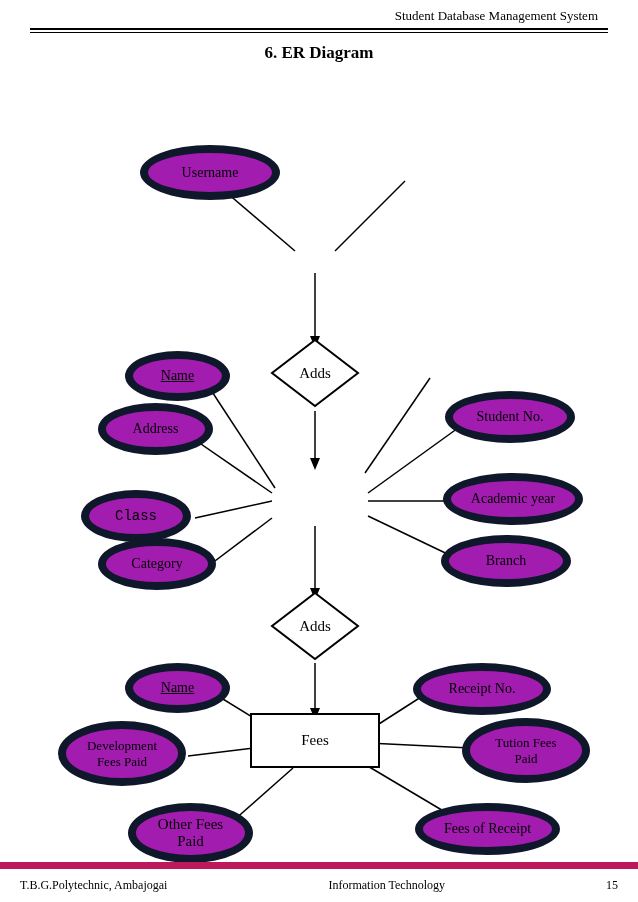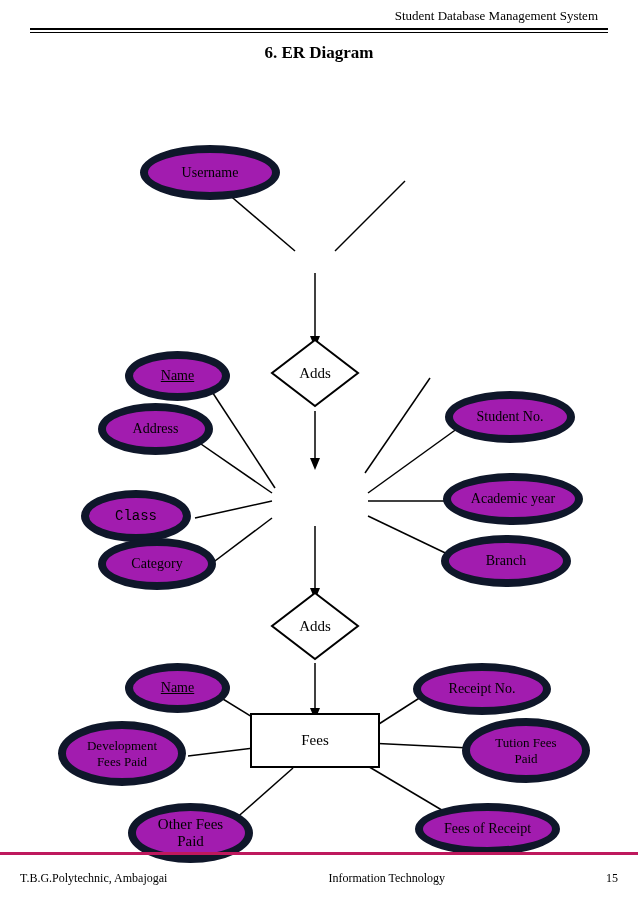--- a/index.html
+++ b/index.html
@@ -40,22 +40,22 @@
       font-weight: bold;
       margin-bottom: 10px;
     }
 
     
     .footer {
       position: absolute;
       bottom: 0;
       left: 0;
       right: 0;
-      border-top: 3px solid #be185d;
-      padding: 16px 20px;
+      border-top: 7px solid #be185d;
+      padding: 9px 20px;
       display: flex;
       justify-content: space-between;
       font-size: 12px;
     }
 
     
     .diagram {
       position: relative;
       width: 580px;
       height: 800px;

